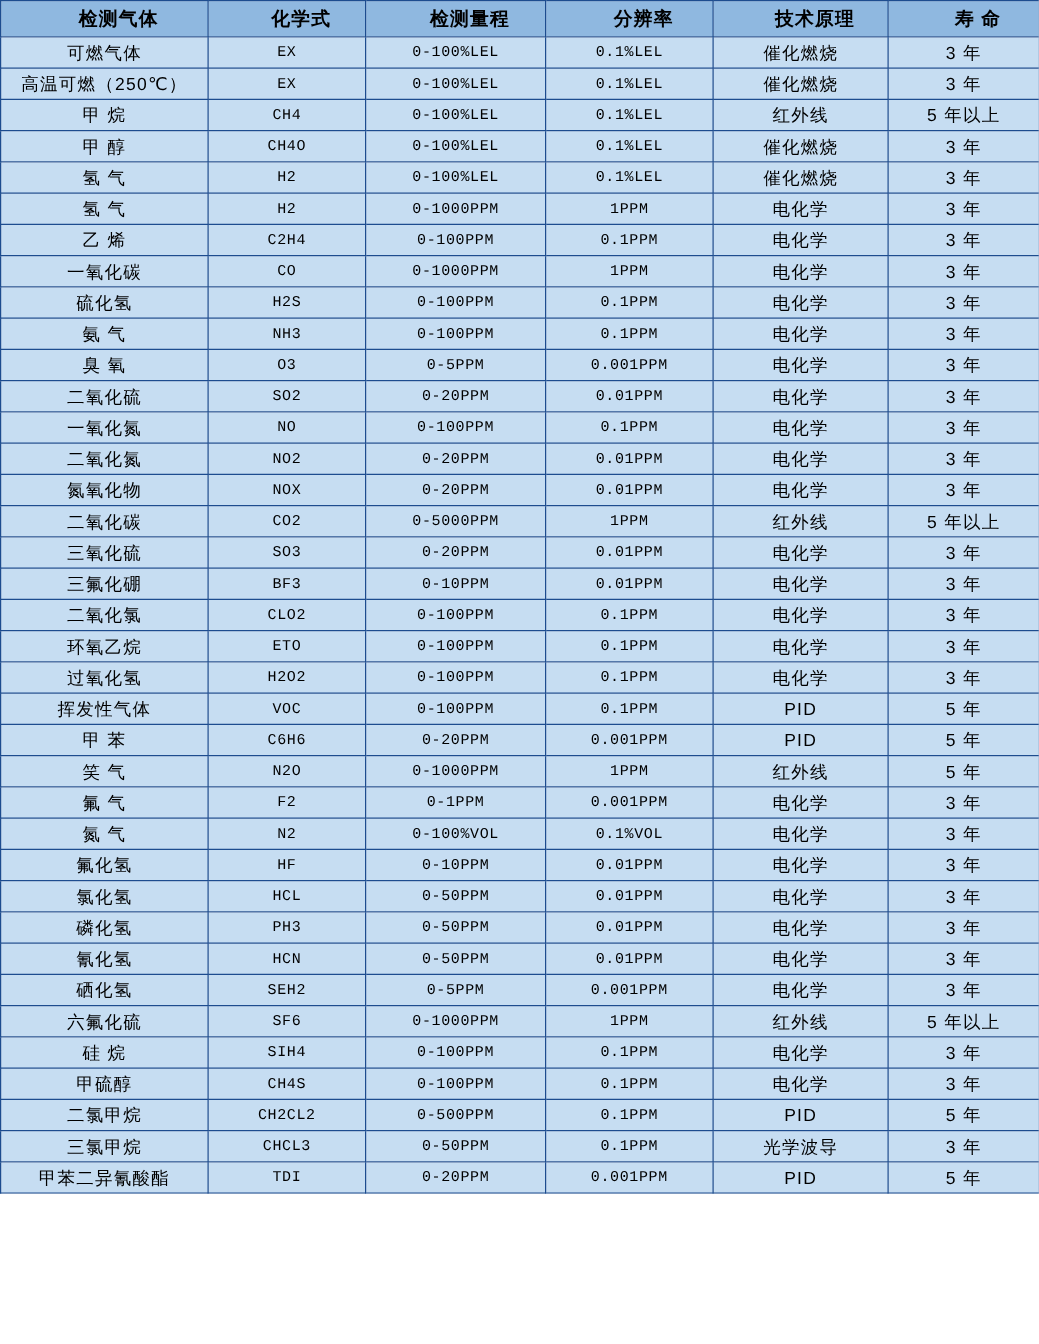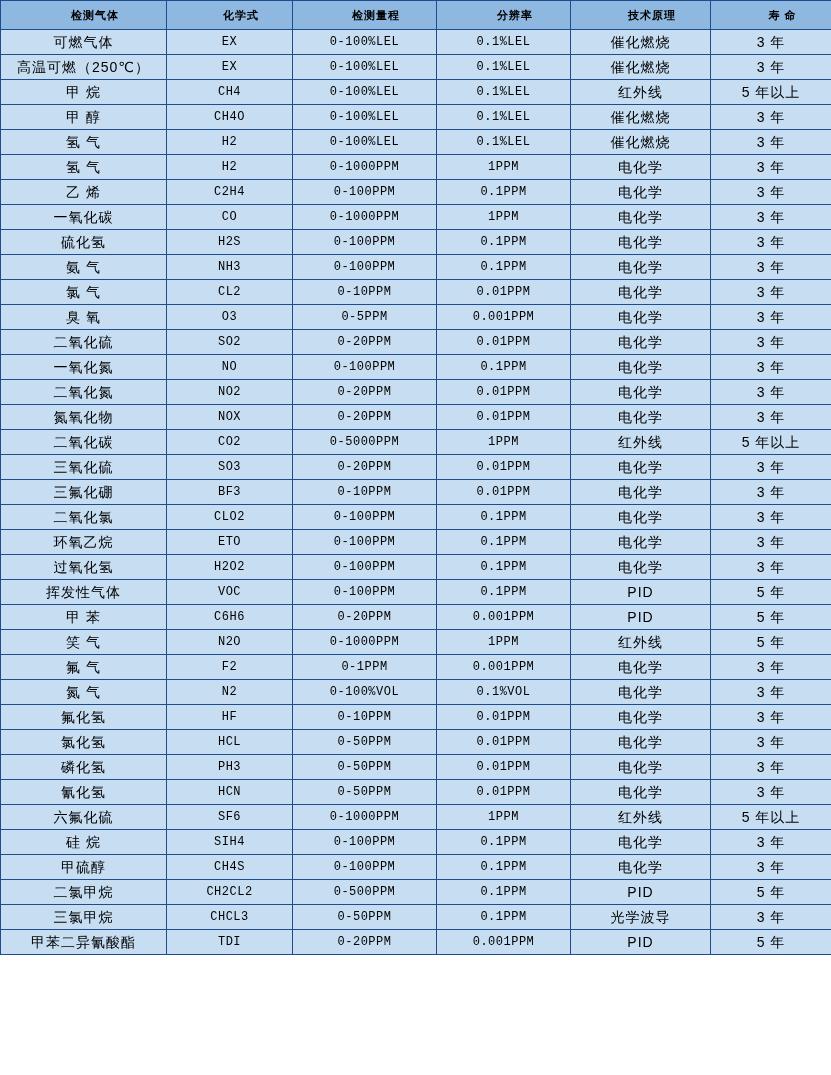--- a/index.html
+++ b/index.html
@@ -28,21 +28,21 @@
     border: 1px solid #1d4c8f;
     text-align: center;
     vertical-align: middle;
     color: #000000;
     white-space: nowrap;
     overflow: hidden;
   }
   #gas-table thead th {
     background: #8fb8e0;
     height: 26px;
-    font-size: 11px;
+    font-size: 15px;
     font-weight: bold;
     letter-spacing: 1px;
     padding-left: 24px;
   }
   #gas-table tbody td {
     background: #c6ddf2;
     height: 22px;
     font-size: 13px;
     font-weight: normal;
     line-height: 22px;
@@ -154,28 +154,20 @@
       </tr>
       <tr>
         <td class="name">氨 气</td>
         <td class="mono">NH3</td>
         <td class="mono">0-100PPM</td>
         <td class="mono">0.1PPM</td>
         <td class="name">电化学</td>
         <td class="name">3 年</td>
       </tr>
       <tr>
-        <td class="name">氯 气</td>
-        <td class="mono">CL2</td>
-        <td class="mono">0-10PPM</td>
-        <td class="mono">0.01PPM</td>
-        <td class="name">电化学</td>
-        <td class="name">3 年</td>
-      </tr>
-      <tr>
         <td class="name">臭 氧</td>
         <td class="mono">O3</td>
         <td class="mono">0-5PPM</td>
         <td class="mono">0.001PPM</td>
         <td class="name">电化学</td>
         <td class="name">3 年</td>
       </tr>
       <tr>
         <td class="name">二氧化硫</td>
         <td class="mono">SO2</td>
@@ -322,20 +314,28 @@
       </tr>
       <tr>
         <td class="name">氰化氢</td>
         <td class="mono">HCN</td>
         <td class="mono">0-50PPM</td>
         <td class="mono">0.01PPM</td>
         <td class="name">电化学</td>
         <td class="name">3 年</td>
       </tr>
       <tr>
+        <td class="name">硒化氢</td>
+        <td class="mono">SEH2</td>
+        <td class="mono">0-5PPM</td>
+        <td class="mono">0.001PPM</td>
+        <td class="name">电化学</td>
+        <td class="name">3 年</td>
+      </tr>
+      <tr>
         <td class="name">六氟化硫</td>
         <td class="mono">SF6</td>
         <td class="mono">0-1000PPM</td>
         <td class="mono">1PPM</td>
         <td class="name">红外线</td>
         <td class="name">5 年以上</td>
       </tr>
       <tr>
         <td class="name">硅 烷</td>
         <td class="mono">SIH4</td>

